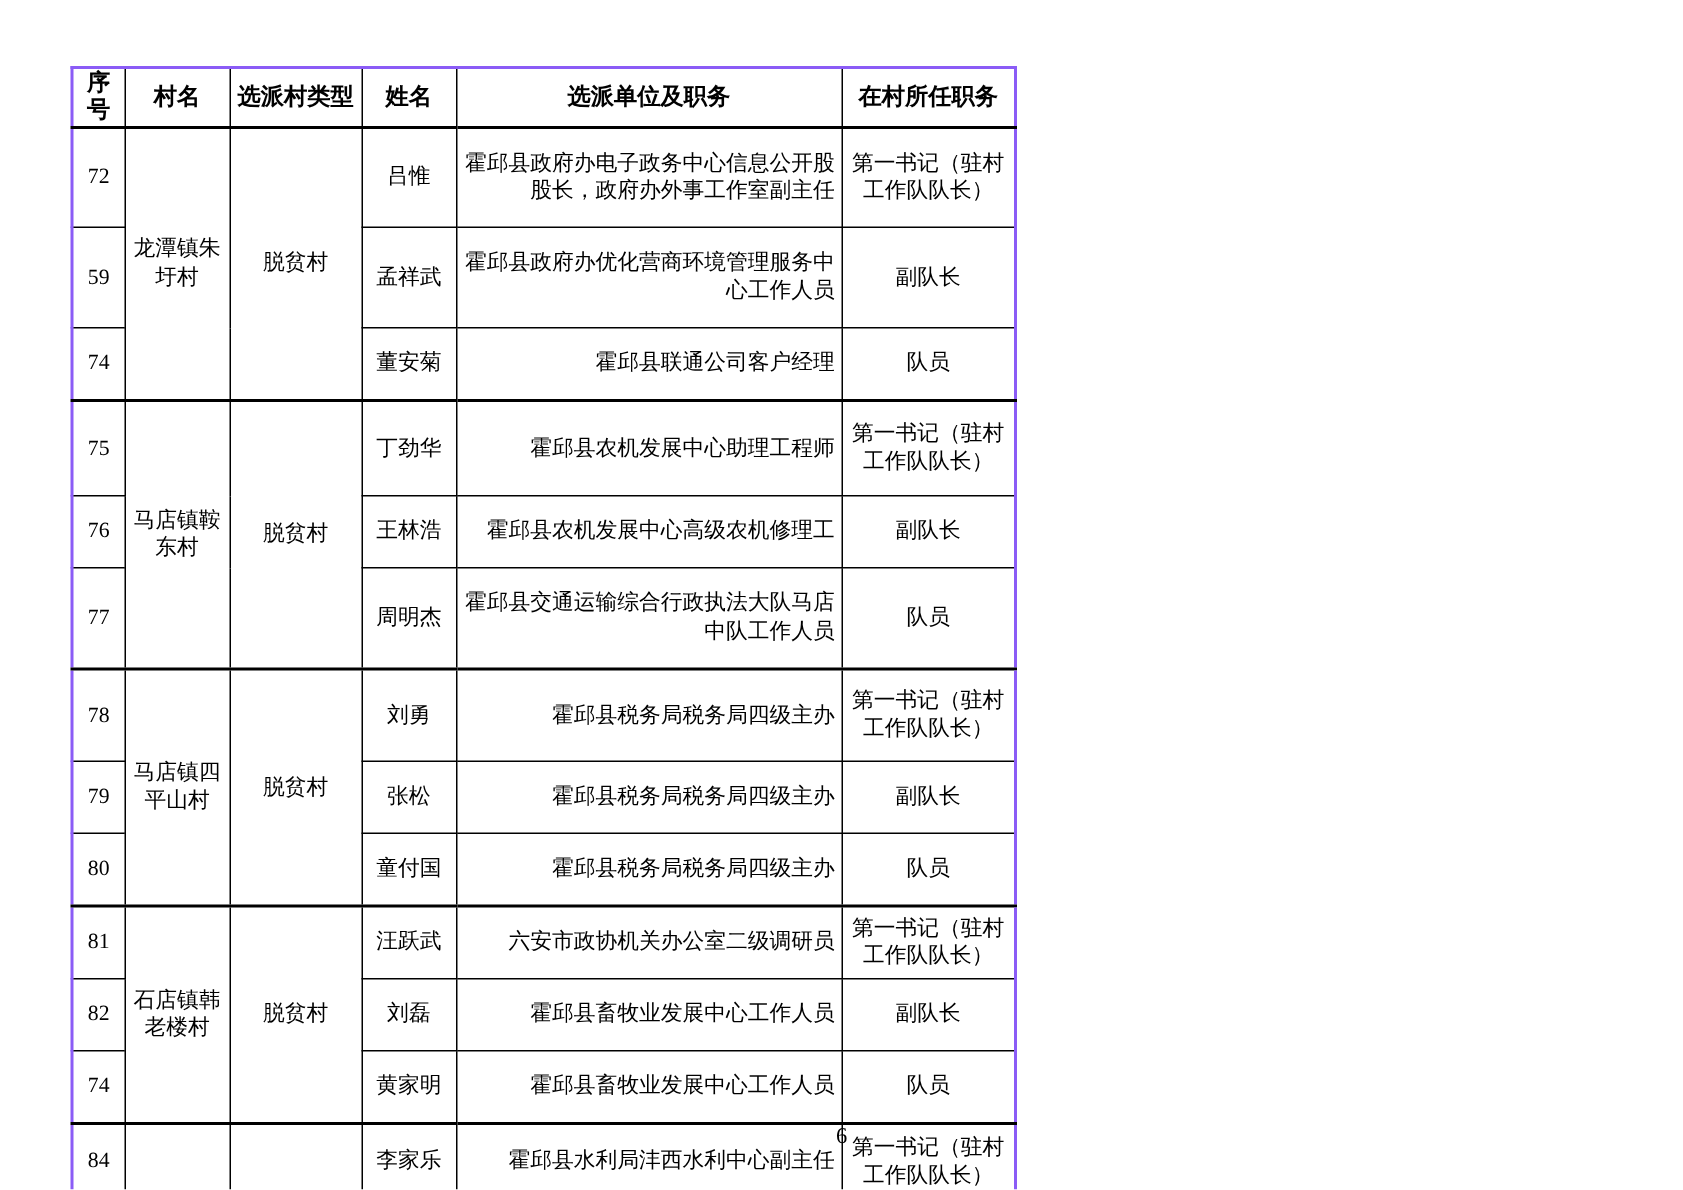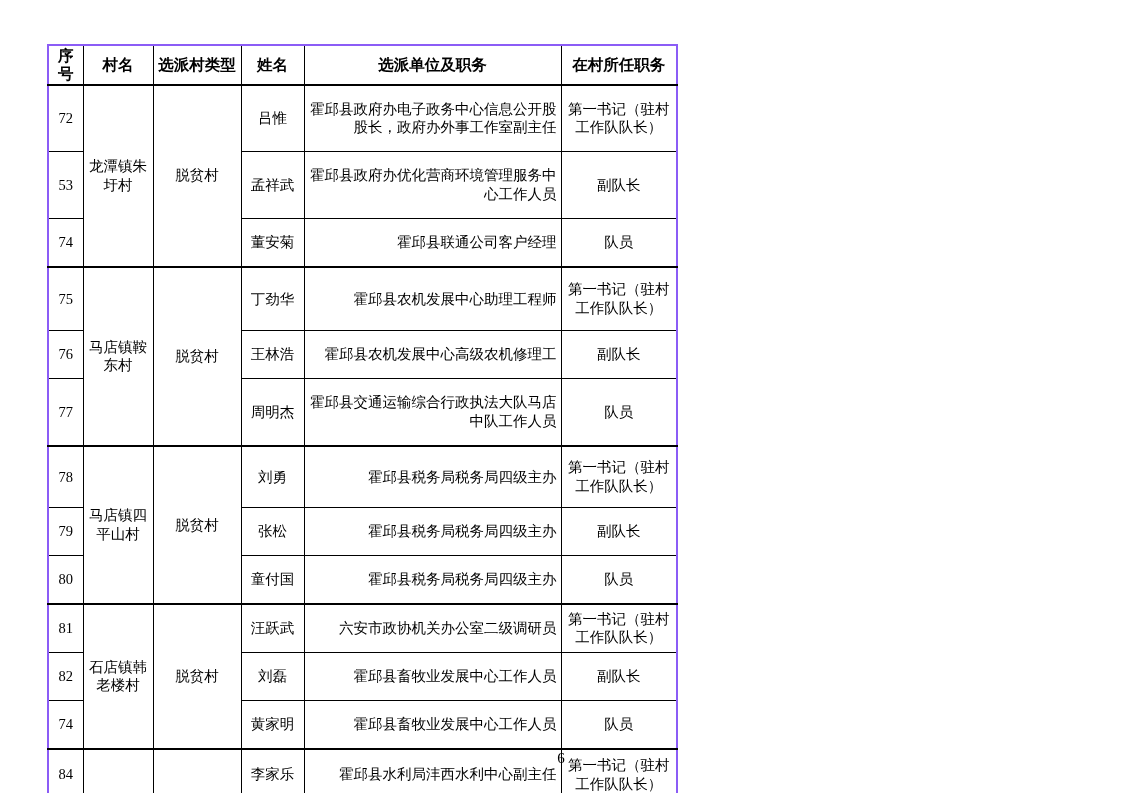--- a/index.html
+++ b/index.html
@@ -79,21 +79,21 @@
 
     <tr class="group-start" style="height:60px">
       <td>72</td>
       <td rowspan="3">龙潭镇朱圩村</td>
       <td rowspan="3">脱贫村</td>
       <td>吕惟</td>
       <td class="unit-cell">霍邱县政府办电子政务中心信息公开股股长，政府办外事工作室副主任</td>
       <td>第一书记（驻村工作队队长）</td>
     </tr>
     <tr style="height:47px">
-      <td>53</td>
+      <td>59</td>
       <td>孟祥武</td>
       <td class="unit-cell">霍邱县政府办优化营商环境管理服务中心工作人员</td>
       <td>副队长</td>
     </tr>
     <tr style="height:44px">
       <td>74</td>
       <td>董安菊</td>
       <td class="unit-cell">霍邱县联通公司客户经理</td>
       <td>队员</td>
     </tr>

